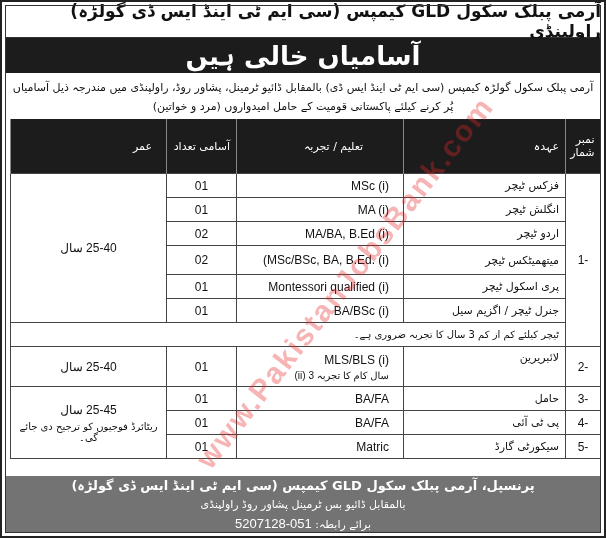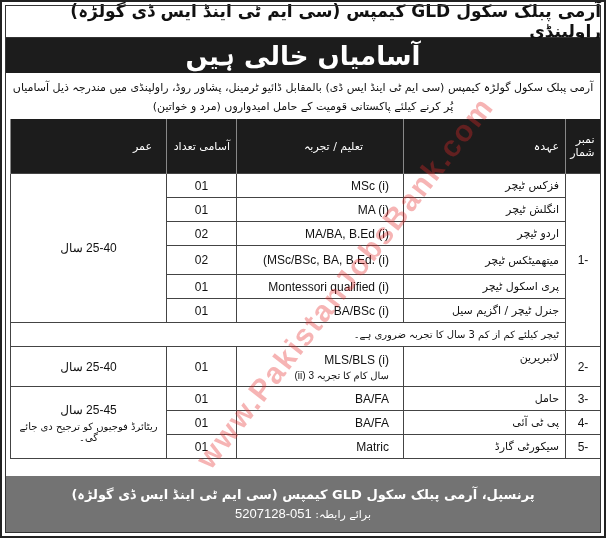--- a/index.html
+++ b/index.html
@@ -220,20 +220,21 @@
             <span class="in">Matric</span>
           </td>
         <td class="num">01</td>
       </tr>
     </tbody>
   </table>
 
 
   <div class="footer-band">
     <div class="f1">پرنسپل، آرمی پبلک سکول GLD کیمپس (سی ایم ٹی اینڈ ایس ڈی گولڑہ)</div>
+    <div class="f2">بالمقابل ڈائیو بس ٹرمینل پشاور روڈ راولپنڈی</div>
     <div class="f3">
       <span>برائے رابطہ:</span>
       <span class="phone">051-5207128</span>
     </div>
   </div>
 
   <div class="watermark">www.PakistanJobsBank.com</div>
 </div>
 
 </body></html>

